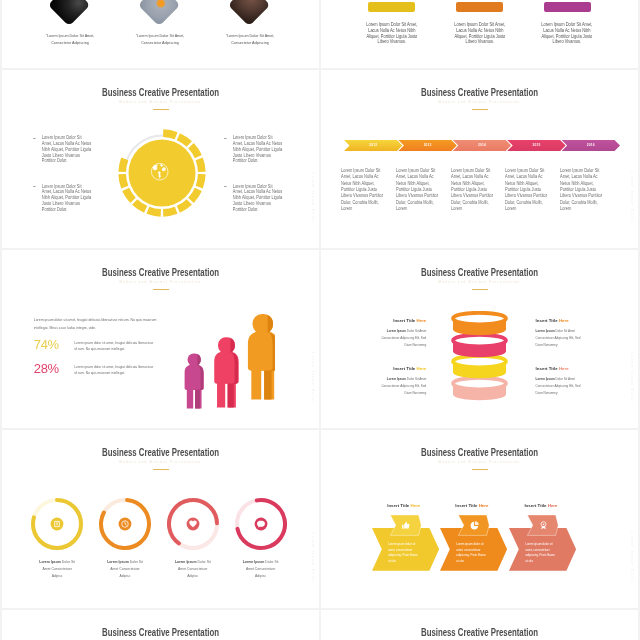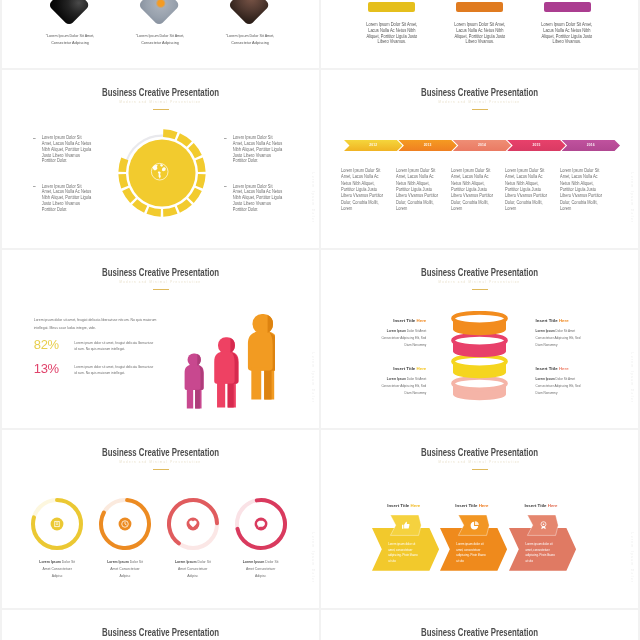--- a/index.html
+++ b/index.html
@@ -319,25 +319,25 @@
   <div class="hdr">
     <div class="t">Business Creative Presentation</div>
     <div class="s">Modern and Minimal Presentation</div>
     <div class="bar"></div>
   </div>
   <div class="vcap">Lorem Ipsum Dolor</div>
 
   <div class="pp-intro">Lorem ipsum dolor sit amet, feugiat delicata liberavisse nitcum. No quis maiorum intellegat. Meus case ludus integre, vide.</div>
   <div class="pp-stats" id="pp-stats">
         <div class="pp-stat">
-          <div class="pp-val" style="color: rgb(232, 207, 78);">82%</div>
+          <div class="pp-val" style="color: rgb(232, 207, 78);">74%</div>
           <div class="pp-desc">Lorem ipsum dolor sit amet, feugiat delicata liberavisse id sum. No quis maiorum intellegat.</div>
         </div>
         <div class="pp-stat">
-          <div class="pp-val" style="color: rgb(224, 67, 107);">13%</div>
+          <div class="pp-val" style="color: rgb(224, 67, 107);">28%</div>
           <div class="pp-desc">Lorem ipsum dolor sit amet, feugiat delicata liberavisse id sum. No quis maiorum intellegat.</div>
         </div>
       </div>
   <svg class="pp-fig" viewBox="0 0 100 100" width="101" height="101">
     <defs>
       <g id="man">
         <rect x="21" y="0" width="24" height="23" rx="11"></rect>
         <path d="M33 20 c-13.2 0 -17.4 5.4 -17.4 15.2 l0 27.5 c0 2.3 1.4 3.6 3.6 3.6 l27.6 0 c2.2 0 3.6 -1.3 3.6 -3.6 l0 -27.5 c0 -9.8 -4.2 -15.2 -17.4 -15.2 Z"></path>
         <path d="M19.6 63 l26.8 0 l0 37 l-11.6 0 l0 -34 l-3.6 0 l0 34 l-11.6 0 Z"></path>
       </g>

